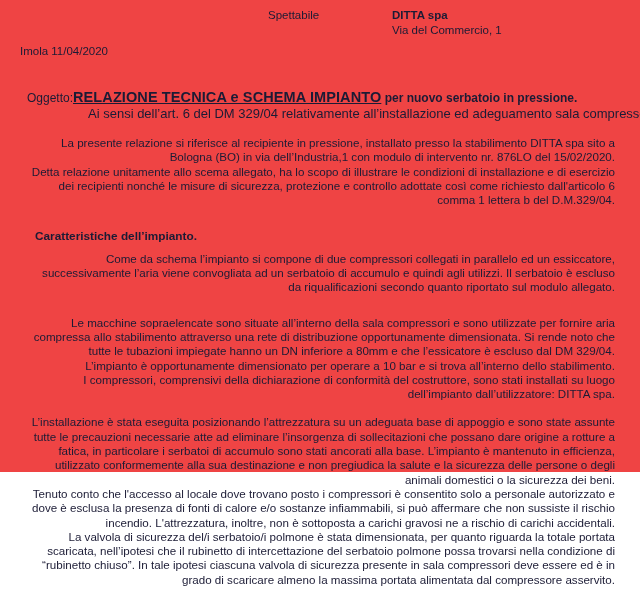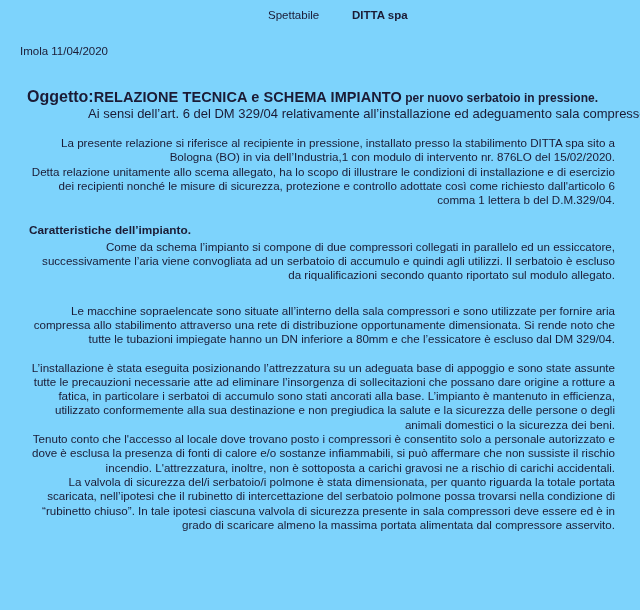--- a/index.html
+++ b/index.html
@@ -13,22 +13,22 @@
     height: 614px;
     overflow: hidden;
     font-family: "Liberation Sans", sans-serif;
     color: #1b1b35;
     -webkit-font-smoothing: none;
   }
 
   .page {
     position: relative;
     width: 640px;
-    height: 610px;
-    background: #7dd3fc;
+    height: 472px;
+    background: #ef4444;
   }
 
   
   .header-block {
     position: absolute;
     left: 0;
     top: 8px;
     width: 640px;
     height: 50px;
   }
@@ -44,21 +44,21 @@
     position: absolute;
     left: 352px;
     top: 0px;
     font-size: 11.5px;
     line-height: 14.5px;
     white-space: nowrap;
   }
   .recipient .company {
     font-weight: bold;
   }
-  .recipient div { white-space: nowrap; }
+  .recipient div { white-space: nowrap; margin-left: 40px; }
 
   .place-date {
     position: absolute;
     left: 20px;
     top: 44px;
     font-size: 11.5px;
     line-height: 14px;
     white-space: nowrap;
   }
 
@@ -71,27 +71,28 @@
   }
   .subject-line {
     position: absolute;
     left: 27px;
     top: 0;
     width: 610px;
     line-height: 17px;
     white-space: nowrap;
   }
   .subject-label {
-    font-size: 16px;
-    font-weight: bold;
+    font-size: 12px;
+    font-weight: normal;
   }
   .subject-main {
     font-size: 14.5px;
     font-weight: bold;
     letter-spacing: 0.1px;
+    text-decoration: underline;
   }
   .subject-tail {
     font-size: 12px;
     font-weight: bold;
   }
   .subject-sub {
     position: absolute;
     left: 88px;
     top: 19px;
     font-size: 13px;
@@ -111,35 +112,36 @@
   .para {
     margin: 0;
     padding: 0;
     text-align: right;
   }
   .para + .para { margin-top: 0; }
   .gap-sm { height: 14px; }
   .gap-xs { height: 7px; }
   .heading {
     font-weight: bold;
-    margin: 2px;
+    margin: 8px;
     font-size: 11.8px;
     line-height: 14.3px;
   }
 </style>
 </head>
 <body>
 
 <div class="page">
 
   <div class="header-block">
     <div class="spettabile">Spettabile</div>
 
     <div class="recipient">
       <div class="company">DITTA spa</div>
+      <div>Via del Commercio, 1</div>
     </div>
   </div>
 
   <div class="place-date">Imola 11/04/2020</div>
 
   <div class="subject-block">
     <div class="subject-line"><span class="subject-label">Oggetto:</span><span class="subject-main">RELAZIONE TECNICA e SCHEMA IMPIANTO</span><span class="subject-tail"> per nuovo serbatoio in pressione.</span></div>
     <div class="subject-sub">Ai sensi dell’art. 6 del DM 329/04 relativamente all’installazione ed adeguamento sala compressori</div>
   </div>
 
@@ -153,21 +155,23 @@
 
     <p class="heading">Caratteristiche dell’impianto.</p>
 
     <p class="para">Come da schema l’impianto si compone di due compressori collegati in parallelo ed un essiccatore, successivamente l’aria viene convogliata ad un serbatoio di accumulo e quindi agli utilizzi. Il serbatoio è escluso da riqualificazioni secondo quanto riportato sul modulo allegato.</p>
 
     <div class="gap-sm"></div>
     <div class="gap-xs"></div>
 
     <p class="para">Le macchine sopraelencate sono situate all’interno della sala compressori e sono utilizzate per fornire aria compressa allo stabilimento attraverso una rete di distribuzione opportunamente dimensionata. Si rende noto che tutte le tubazioni impiegate hanno un DN inferiore a 80mm e che l’essicatore è escluso dal DM 329/04.</p>
 
+    <p class="para">L’impianto è opportunamente dimensionato per operare a 10 bar e si trova all’interno dello stabilimento.</p>
 
+    <p class="para">I compressori, comprensivi della dichiarazione di conformità del costruttore, sono stati installati su luogo dell’impianto dall’utilizzatore: DITTA spa.</p>
 
     <div class="gap-sm"></div>
 
     <p class="para">L’installazione è stata eseguita posizionando l’attrezzatura su un adeguata base di appoggio e sono state assunte tutte le precauzioni necessarie atte ad eliminare l’insorgenza di sollecitazioni che possano dare origine a rotture a fatica, in particolare i serbatoi di accumulo sono stati ancorati alla base. L’impianto è mantenuto in efficienza, utilizzato conformemente alla sua destinazione e non pregiudica la salute e la sicurezza delle persone o degli animali domestici o la sicurezza dei beni.</p>
 
     <p class="para">Tenuto conto che l'accesso al locale dove trovano posto i compressori è consentito solo a personale autorizzato e dove è esclusa la presenza di fonti di calore e/o sostanze infiammabili, si può affermare che non sussiste il rischio incendio. L'attrezzatura, inoltre, non è sottoposta a carichi gravosi ne a rischio di carichi accidentali.</p>
 
     <p class="para">La valvola di sicurezza del/i serbatoio/i polmone è stata dimensionata, per quanto riguarda la totale portata scaricata, nell’ipotesi che il rubinetto di intercettazione del serbatoio polmone possa trovarsi nella condizione di “rubinetto chiuso”. In tale ipotesi ciascuna valvola di sicurezza presente in sala compressori deve essere ed è in grado di scaricare almeno la massima portata alimentata dal compressore asservito.</p>
 
 

